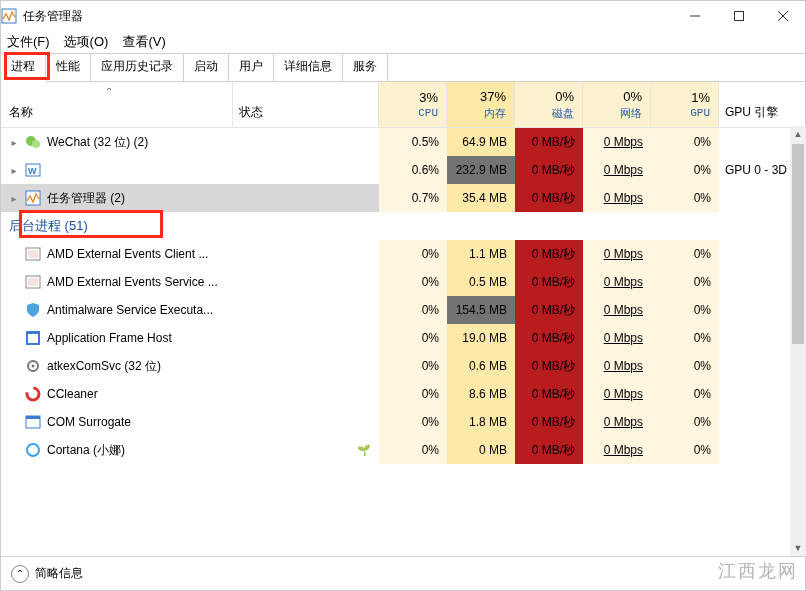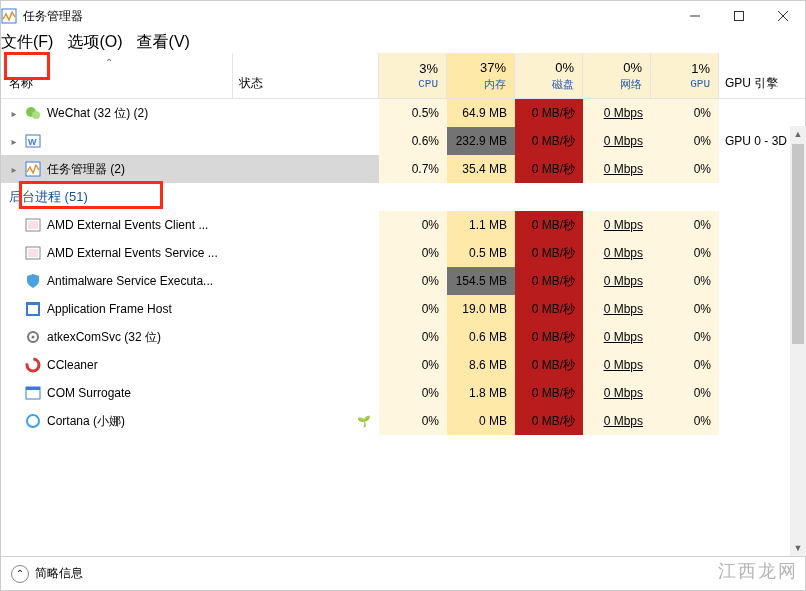--- a/index.html
+++ b/index.html
@@ -3,21 +3,21 @@
 <meta charset="utf-8">
 <style>
 * { box-sizing: border-box; margin: 0; padding: 0; }
 body { font-family: "Microsoft YaHei", "Segoe UI", sans-serif; font-size: 12px; color: #000; background: #fff; width: 806px; height: 591px; overflow: hidden; position: relative; }
 .window { width: 806px; height: 591px; border: 1px solid #ccc; display: flex; flex-direction: column; background: #fff; }
 .titlebar { height: 30px; display: flex; align-items: center; padding-left: 0; background: #fff; }
 .titlebar .icon-box { width: 16px; height: 16px; margin-right: 6px; display: inline-flex; }
 .titlebar .title { flex: 1; font-size: 12px; }
 .win-controls { display: flex; }
 .win-controls div { width: 44px; height: 30px; display: flex; align-items: center; justify-content: center; color: #555; }
-.menubar { height: 22px; display: flex; align-items: flex-end; gap: 14px; font-size: 16px; }
+.menubar { height: 22px; display: flex; align-items: center; padding-left: 6px; gap: 14px; font-size: 13px; }
 .tabs { display: flex; border-top: 1px solid #d0d0d0; border-bottom: 1px solid #d0d0d0; background: #fff; font-size: 12px; position: relative; }
 .tab { padding: 4px 10px 5px 10px; border-right: 1px solid #d0d0d0; cursor: default; }
 .tab.active { background: #fff; border-bottom: 2px solid #fff; margin-bottom: -1px; }
 .columns-header { display: flex; height: 46px; border-bottom: 1px solid #e5e5e5; }
 .col-name { width: 232px; display: flex; align-items: flex-end; padding: 0 0 6px 8px; border-right: 1px solid #e5e5e5; position: relative; }
 .col-name .sort-caret { position: absolute; top: 4px; left: 104px; font-size: 10px; color: #666; }
 .col-status { width: 146px; display: flex; align-items: flex-end; padding: 0 0 6px 6px; border-right: 1px solid #e5e5e5; }
 .col { width: 68px; border-right: 1px solid #e5e5e5; display: flex; flex-direction: column; align-items: flex-end; justify-content: center; padding-right: 8px; }
 .col .pct { font-size: 13px; }
 .col .lbl { font-size: 11px; color: #2a5db0; margin-top: 2px; font-family: Liberation Mono, monospace; }
@@ -83,20 +83,29 @@
         </div>
     </div>
   </div>
 
   <div class="menubar">
     <span>文件(F)</span>
     <span>选项(O)</span>
     <span>查看(V)</span>
   </div>
 
+  <div class="tabs">
+    <div class="tab active">进程</div>
+    <div class="tab">性能</div>
+    <div class="tab">应用历史记录</div>
+    <div class="tab">启动</div>
+    <div class="tab">用户</div>
+    <div class="tab">详细信息</div>
+    <div class="tab">服务</div>
+  </div>
 
   <div class="columns-header">
     <div class="col-name">
       <span class="sort-caret">⌃</span>
       <span>名称</span>
     </div>
     <div class="col-status">
         <span>状态</span>
       </div>
     <div class="col col-header-heat">

